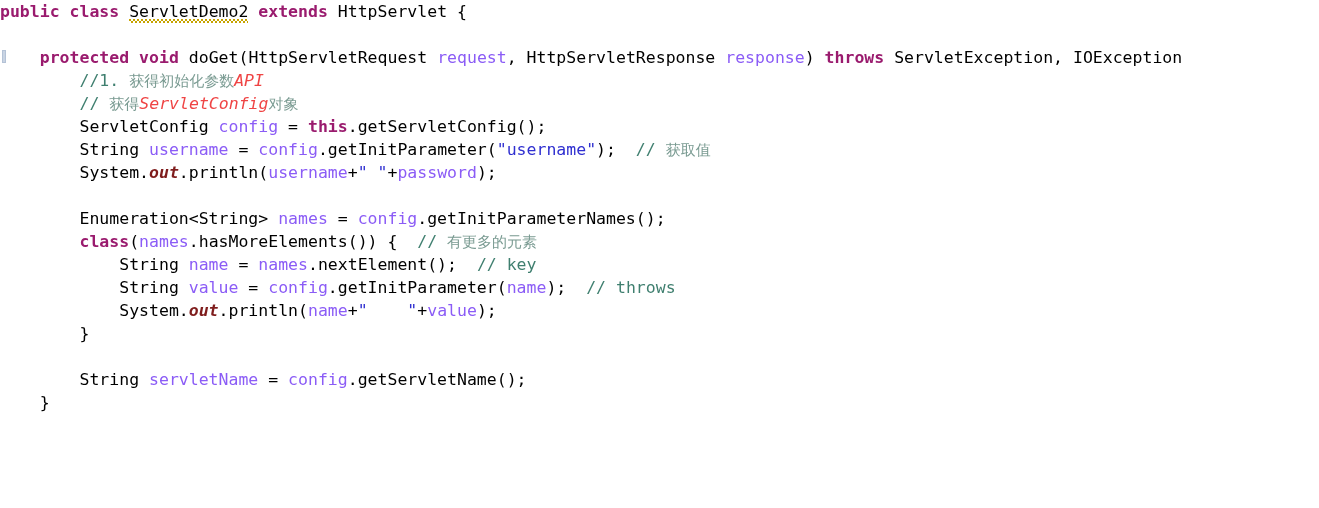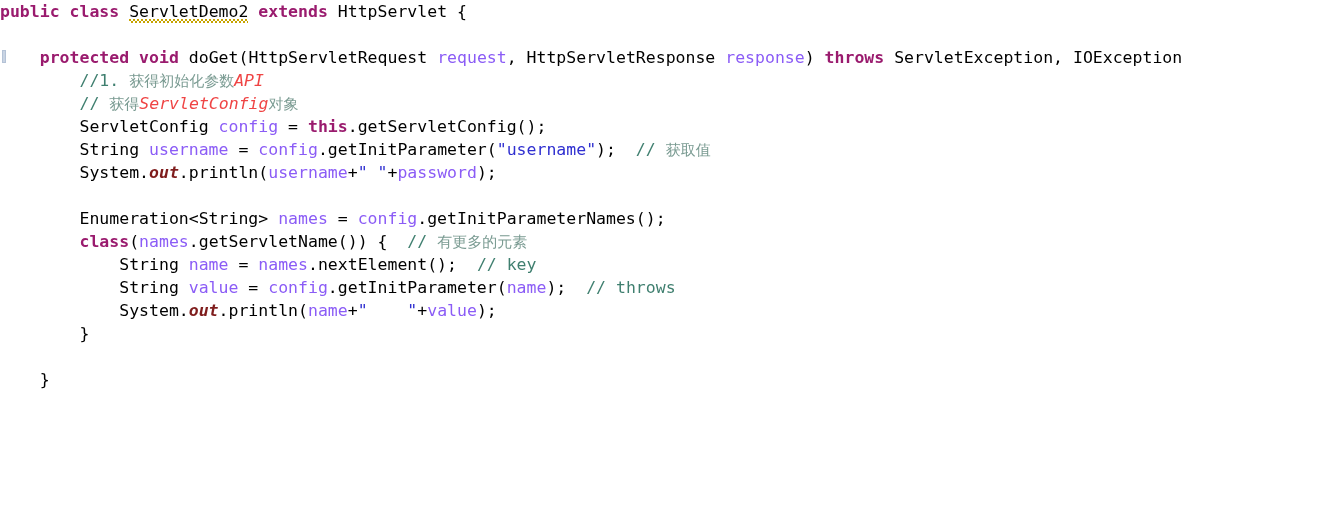--- a/index.html
+++ b/index.html
@@ -102,22 +102,23 @@
   <pre id="code"><span class="ln"><span class="kw">public</span><span class="plain"> </span><span class="kw">class</span><span class="plain"> </span><span class="plain sq">ServletDemo2</span><span class="plain"> </span><span class="kw">extends</span><span class="plain"> </span><span class="plain">HttpServlet</span><span class="plain"> {</span>
 </span><span class="ln">
 </span><span class="ln"><span class="plain">    </span><span class="kw">protected</span><span class="plain"> </span><span class="kw">void</span><span class="plain"> </span><span class="plain">doGet(HttpServletRequest </span><span class="param">request</span><span class="plain">, HttpServletResponse </span><span class="param">response</span><span class="plain">)</span><span class="plain"> </span><span class="kw">throws</span><span class="plain"> ServletException, IOException</span>
 </span><span class="ln"><span class="plain">        </span><span class="cmt">//1.</span><span class="plain"> </span><span class="cmtcn">获得初始化参数</span><span class="cmtcn-mono">API</span>
 </span><span class="ln"><span class="plain">        </span><span class="cmt">//</span><span class="plain"> </span><span class="cmtcn">获得</span><span class="cmtcn-mono">ServletConfig</span><span class="cmtcn">对象</span>
 </span><span class="ln"><span class="plain">        ServletConfig </span><span class="param">config</span><span class="plain"> = </span><span class="kw">this</span><span class="plain">.getServletConfig();</span>
 </span><span class="ln"><span class="plain">        String </span><span class="param">username</span><span class="plain"> = </span><span class="param">config</span><span class="plain">.getInitParameter(</span><span class="str">"username"</span><span class="plain">);</span><span class="plain">  </span><span class="cmt">//</span><span class="plain"> </span><span class="cmtcn">获取值</span>
 </span><span class="ln"><span class="plain">        System.</span><span class="field">out</span><span class="plain">.println(</span><span class="param">username</span><span class="plain">+</span><span class="str">" "</span><span class="plain">+</span><span class="param">password</span><span class="plain">);</span>
 </span><span class="ln">
 </span><span class="ln"><span class="plain">        Enumeration&lt;String&gt; </span><span class="param">names</span><span class="plain"> = </span><span class="param">config</span><span class="plain">.getInitParameterNames();</span>
-</span><span class="ln"><span class="plain">        </span><span class="kw">class</span><span class="plain">(</span><span class="param">names</span><span class="plain">.getServletName()) {</span><span class="plain">  </span><span class="cmt">//</span><span class="plain"> </span><span class="cmtcn">有更多的元素</span>
+</span><span class="ln"><span class="plain">        </span><span class="kw">class</span><span class="plain">(</span><span class="param">names</span><span class="plain">.hasMoreElements()) {</span><span class="plain">  </span><span class="cmt">//</span><span class="plain"> </span><span class="cmtcn">有更多的元素</span>
 </span><span class="ln"><span class="plain">            String </span><span class="param">name</span><span class="plain"> = </span><span class="param">names</span><span class="plain">.nextElement();</span><span class="plain">  </span><span class="cmt">// key</span>
 </span><span class="ln"><span class="plain">            String </span><span class="param">value</span><span class="plain"> = </span><span class="param">config</span><span class="plain">.getInitParameter(</span><span class="param">name</span><span class="plain">);</span><span class="plain">  </span><span class="cmt">// throws</span>
 </span><span class="ln"><span class="plain">            System.</span><span class="field">out</span><span class="plain">.println(</span><span class="param">name</span><span class="plain">+</span><span class="str">"    "</span><span class="plain">+</span><span class="param">value</span><span class="plain">);</span>
 </span><span class="ln"><span class="plain">        }</span>
 </span><span class="ln">
+</span><span class="ln"><span class="plain">        String </span><span class="param">servletName</span><span class="plain"> = </span><span class="param">config</span><span class="plain">.getServletName();</span>
 </span><span class="ln"><span class="plain">    }</span>
 </span></pre>
 
 </div>
 
 </body></html>

